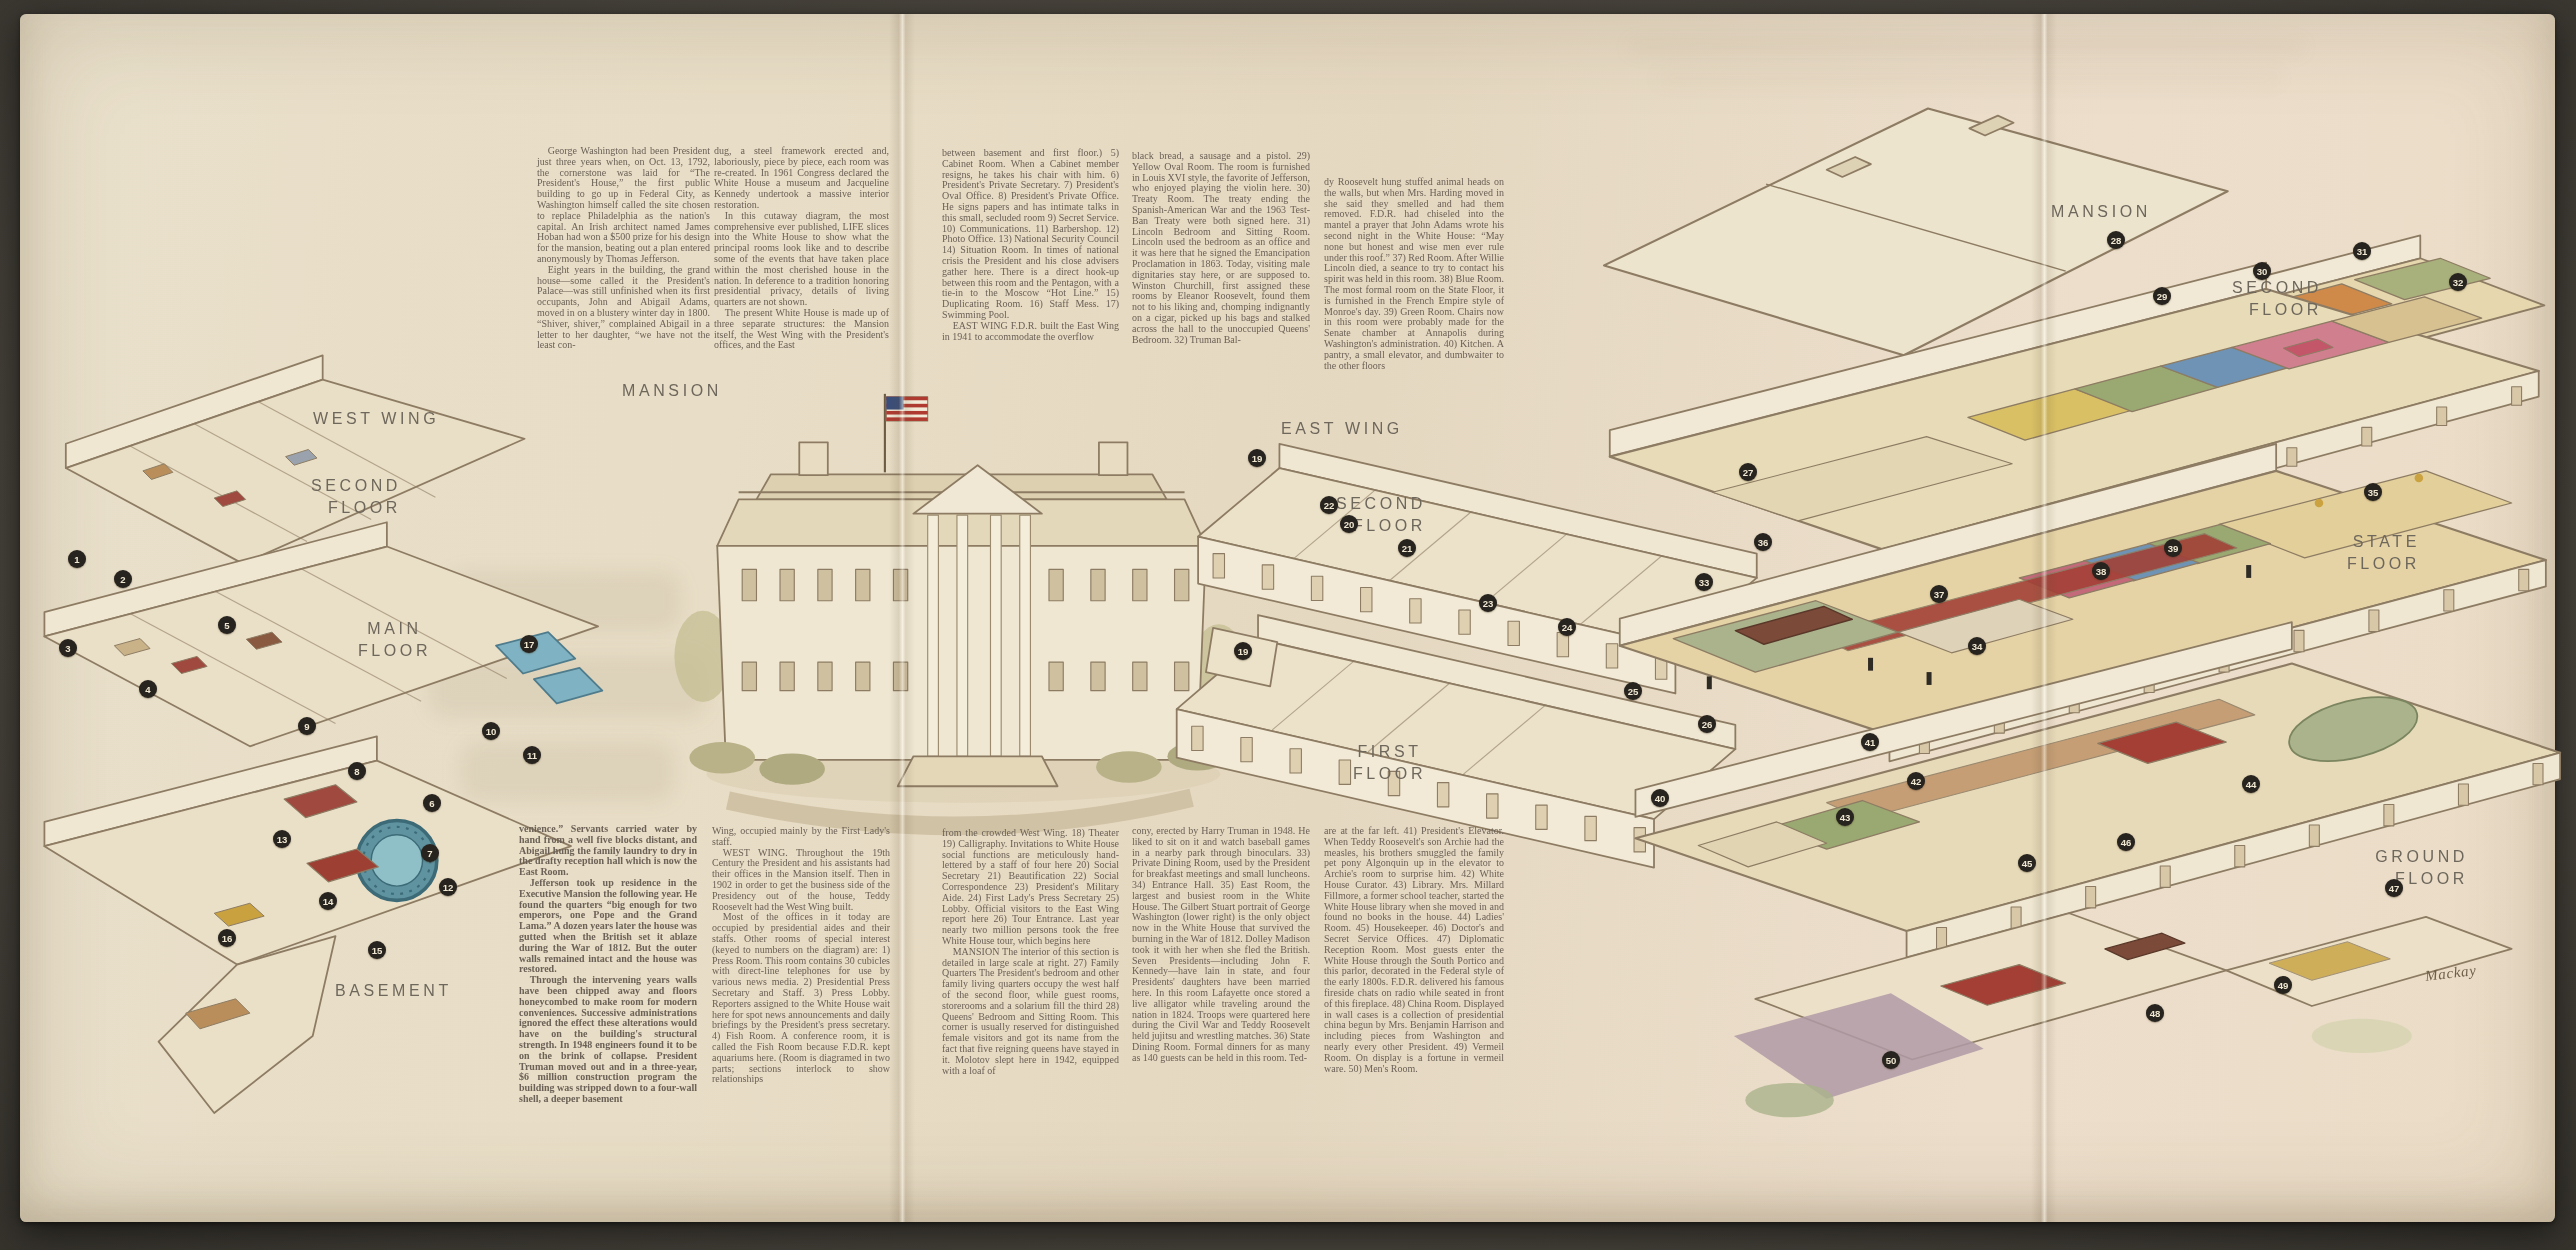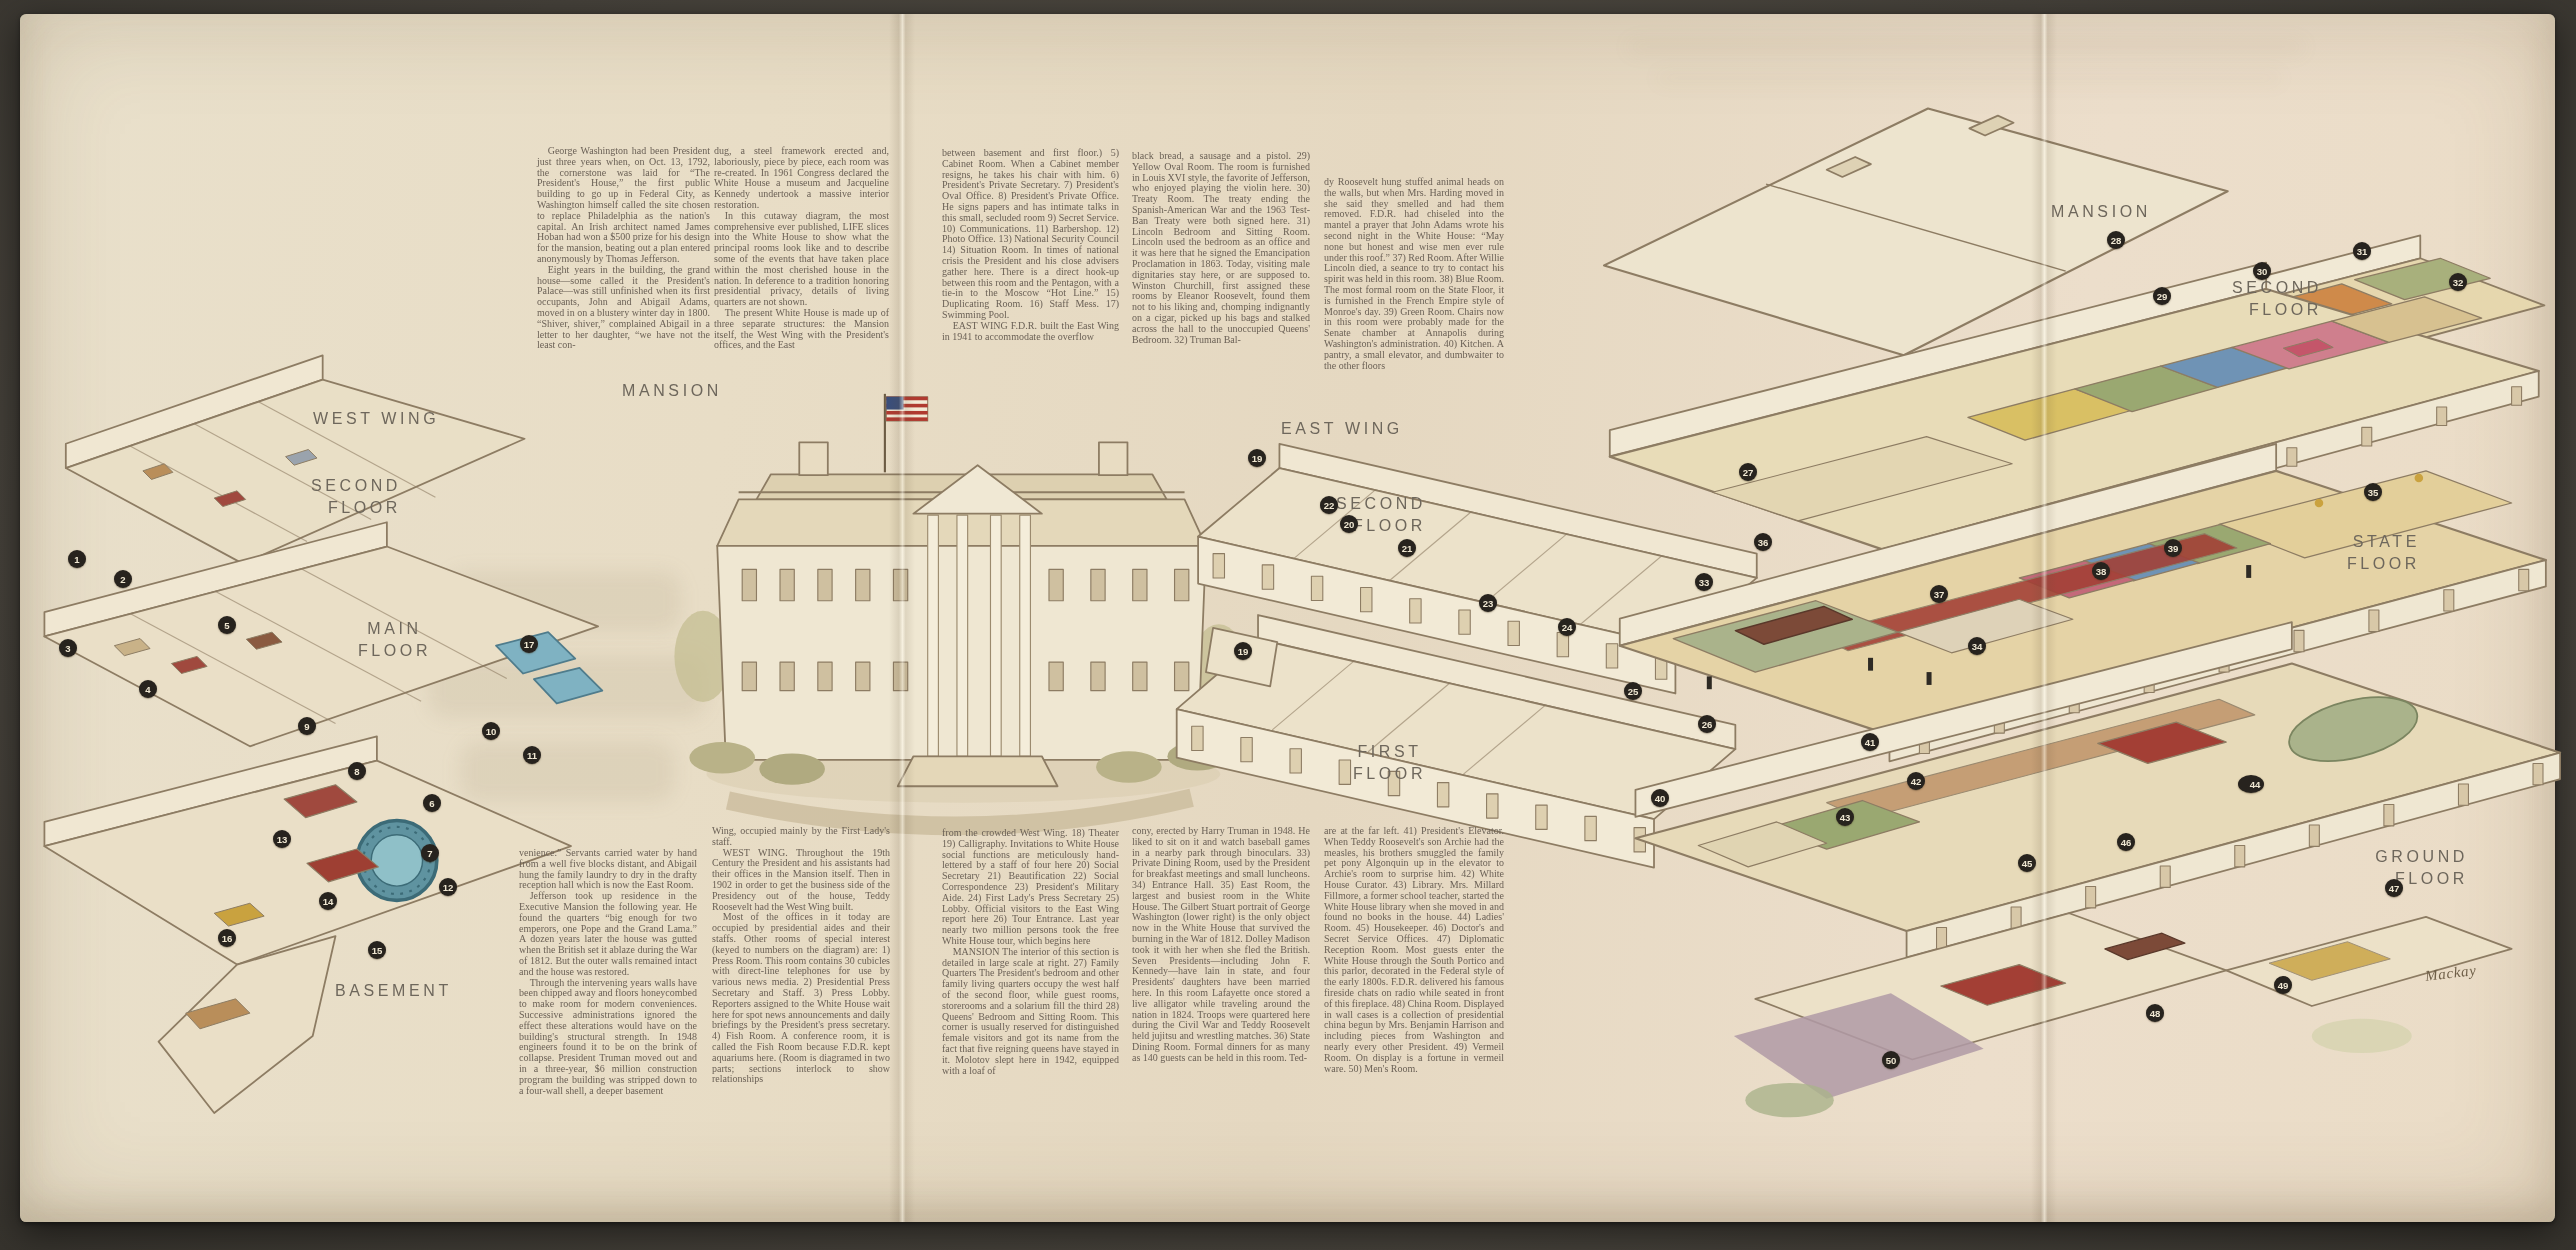--- a/index.html
+++ b/index.html
@@ -285,21 +285,21 @@
   <div class="col" style="left:942px;top:148px;width:177px;">
       <p>between basement and first floor.) 5) Cabinet Room. When a Cabinet member resigns, he takes his chair with him. 6) President's Private Secretary. 7) President's Oval Office. 8) President's Private Office. He signs papers and has intimate talks in this small, secluded room 9) Secret Service. 10) Communications. 11) Barbershop. 12) Photo Office. 13) National Security Council 14) Situation Room. In times of national crisis the President and his close advisers gather here. There is a direct hook-up between this room and the Pentagon, with a tie-in to the Moscow “Hot Line.” 15) Duplicating Room. 16) Staff Mess. 17) Swimming Pool.</p>
       <p>EAST WING F.D.R. built the East Wing in 1941 to accommodate the overflow</p>
     </div>
   <div class="col" style="left:1132px;top:151px;">
       <p>black bread, a sausage and a pistol. 29) Yellow Oval Room. The room is furnished in Louis XVI style, the favorite of Jefferson, who enjoyed playing the violin here. 30) Treaty Room. The treaty ending the Spanish-American War and the 1963 Test-Ban Treaty were both signed here. 31) Lincoln Bedroom and Sitting Room. Lincoln used the bedroom as an office and it was here that he signed the Emancipation Proclamation in 1863. Today, visiting male dignitaries stay here, or are supposed to. Winston Churchill, first assigned these rooms by Eleanor Roosevelt, found them not to his liking and, chomping indignantly on a cigar, picked up his bags and stalked across the hall to the unoccupied Queens' Bedroom. 32) Truman Bal-</p>
     </div>
   <div class="col" style="left:1324px;top:153px;width:180px;margin-top:24px;">
       <p>dy Roosevelt hung stuffed animal heads on the walls, but when Mrs. Harding moved in she said they smelled and had them removed. F.D.R. had chiseled into the mantel a prayer that John Adams wrote his second night in the White House: “May none but honest and wise men ever rule under this roof.” 37) Red Room. After Willie Lincoln died, a seance to try to contact his spirit was held in this room. 38) Blue Room. The most formal room on the State Floor, it is furnished in the French Empire style of Monroe's day. 39) Green Room. Chairs now in this room were probably made for the Senate chamber at Annapolis during Washington's administration. 40) Kitchen. A pantry, a small elevator, and dumbwaiter to the other floors</p>
     </div>
-  <div class="col" style="left:519px;top:848px;">
+  <div class="col" style="left:519px;top:824px;font-weight:bold;">
       <p>venience.” Servants carried water by hand from a well five blocks distant, and Abigail hung the family laundry to dry in the drafty reception hall which is now the East Room.</p>
       <p>Jefferson took up residence in the Executive Mansion the following year. He found the quarters “big enough for two emperors, one Pope and the Grand Lama.” A dozen years later the house was gutted when the British set it ablaze during the War of 1812. But the outer walls remained intact and the house was restored.</p>
       <p>Through the intervening years walls have been chipped away and floors honeycombed to make room for modern conveniences. Successive administrations ignored the effect these alterations would have on the building's structural strength. In 1948 engineers found it to be on the brink of collapse. President Truman moved out and in a three-year, $6 million construction program the building was stripped down to a four-wall shell, a deeper basement</p>
     </div>
   <div class="col" style="left:712px;top:826px;">
       <p>Wing, occupied mainly by the First Lady's staff.</p>
       <p>WEST WING. Throughout the 19th Century the President and his assistants had their offices in the Mansion itself. Then in 1902 in order to get the business side of the Presidency out of the house, Teddy Roosevelt had the West Wing built.</p>
       <p>Most of the offices in it today are occupied by presidential aides and their staffs. Other rooms of special interest (keyed to numbers on the diagram) are: 1) Press Room. This room contains 30 cubicles with direct-line telephones for use by various news media. 2) Presidential Press Secretary and Staff. 3) Press Lobby. Reporters assigned to the White House wait here for spot news announcements and daily briefings by the President's press secretary. 4) Fish Room. A conference room, it is called the Fish Room because F.D.R. kept aquariums here. (Room is diagramed in two parts; sections interlock to show relationships</p>
     </div>
   <div class="col" style="left:942px;top:828px;width:177px;">
@@ -372,21 +372,21 @@
       <div class="marker" style="left: 1977px; top: 646px;">34</div>
       <div class="marker" style="left: 2373px; top: 492px;">35</div>
       <div class="marker" style="left: 1763px; top: 542px;">36</div>
       <div class="marker" style="left: 1939px; top: 594px;">37</div>
       <div class="marker" style="left: 2101px; top: 571px;">38</div>
       <div class="marker" style="left: 2173px; top: 548px;">39</div>
       <div class="marker" style="left: 1660px; top: 798px;">40</div>
       <div class="marker" style="left: 1870px; top: 742px;">41</div>
       <div class="marker" style="left: 1916px; top: 781px;">42</div>
       <div class="marker" style="left: 1845px; top: 817px;">43</div>
-      <div class="marker" style="left: 2251px; top: 784px; padding-left: 8px;">44</div>
+      <div class="marker" style="left: 2251px; top: 784px;">44</div>
       <div class="marker" style="left: 2027px; top: 863px;">45</div>
       <div class="marker" style="left: 2126px; top: 842px;">46</div>
       <div class="marker" style="left: 2394px; top: 888px;">47</div>
       <div class="marker" style="left: 2155px; top: 1013px;">48</div>
       <div class="marker" style="left: 2283px; top: 985px;">49</div>
       <div class="marker" style="left: 1891px; top: 1060px;">50</div>
     </div>
 
   <div class="crease" style="left:889px;"></div>
   <div class="crease" style="left:2031px;"></div>

